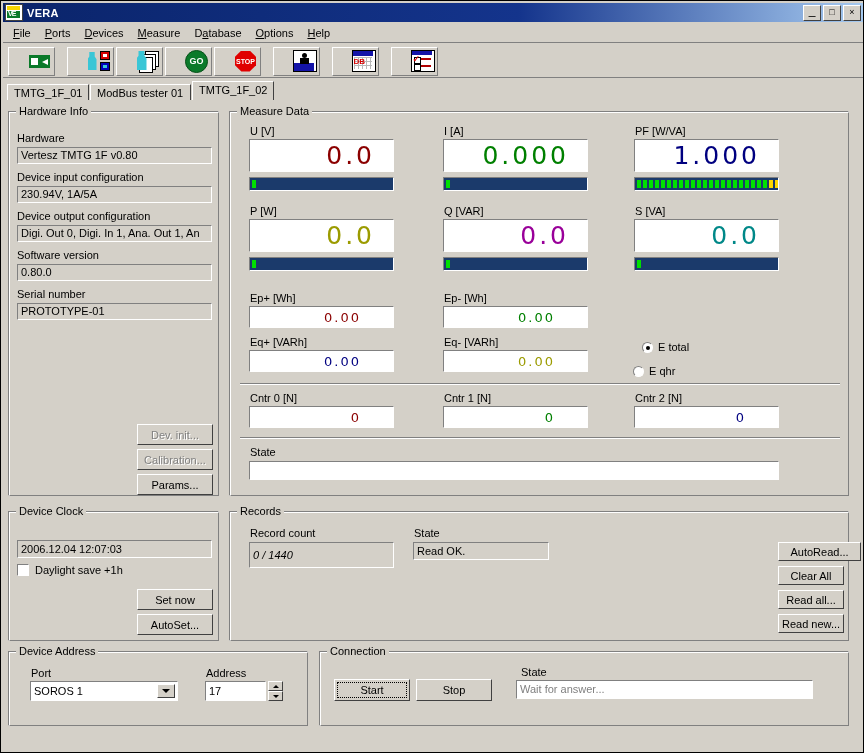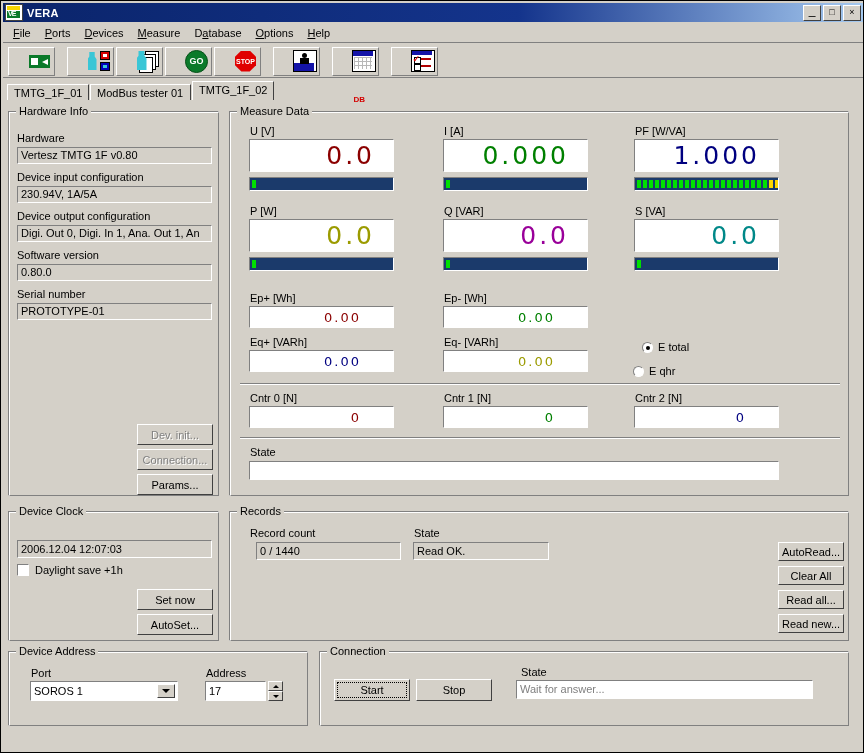--- a/index.html
+++ b/index.html
@@ -108,21 +108,21 @@
   .g-wrenchstack .p3 { right:6px; top:6px; }
   .g-wrenchstack .w { position:absolute; left:0; top:0; width:10px; height:19px; background:#39c6d6; clip-path: polygon(20% 0,80% 0,80% 25%,100% 40%,100% 100%,0 100%,0 40%,20% 25%); z-index:4; }
   .g-go { width:21px; height:21px; border-radius:50%; background:#0b7a2a; border:1px solid #065018; color:#fff; font-weight:bold; font-size:9px; display:flex; align-items:center; justify-content:center; }
   .g-stop { width:21px; height:21px; background:#e00000; color:#fff; font-weight:bold; font-size:7px; display:flex; align-items:center; justify-content:center; clip-path: polygon(30% 0,70% 0,100% 30%,100% 70%,70% 100%,30% 100%,0 70%,0 30%); }
   .g-person { width:22px; height:20px; background:#fff; border:1px solid #000; position:relative; }
   .g-person::before { content:""; position:absolute; left:0; bottom:0; width:20px; height:8px; background:#1414a8; }
   .g-person .h { position:absolute; left:8px; top:2px; width:5px; height:5px; border-radius:50%; background:#000; }
   .g-person .b { position:absolute; left:6px; top:7px; width:9px; height:6px; background:#000; }
   .g-db { width:22px; height:20px; background:#fff; border:1px solid #000; position:relative; }
   .g-db::before { content:""; position:absolute; left:0; top:0; width:20px; height:5px; background:#1414a8; }
-  .g-db .t { position:absolute; left:1px; top:6px; font-size:8px; font-weight:bold; color:#d40000; line-height:9px;margin-top:38px; }
+  .g-db .t { position:absolute; left:1px; top:6px; font-size:8px; font-weight:bold; color:#d40000; line-height:9px; }
   .g-db .grid { position:absolute; left:1px; top:6px; width:18px; height:12px;
      background-image: linear-gradient(to right,#b8b8b8 1px,transparent 1px), linear-gradient(to bottom,#b8b8b8 1px,transparent 1px);
      background-size: 4px 4px; }
   .g-chk { width:22px; height:20px; background:#fff; border:1px solid #000; position:relative; }
   .g-chk::before { content:""; position:absolute; left:0; top:0; width:20px; height:4px; background:#1414a8; }
   .g-chk .c1 { position:absolute; left:2px; top:6px; width:5px; height:5px; border:1px solid #000; }
   .g-chk .c2 { position:absolute; left:2px; top:13px; width:5px; height:5px; border:1px solid #000; }
   .g-chk .v { position:absolute; left:1px; top:4px; color:#d40000; font-size:9px; font-weight:bold; line-height:9px; }
   .g-chk .l1 { position:absolute; left:9px; top:7px; width:10px; height:2px; background:#b00000; }
   .g-chk .l2 { position:absolute; left:9px; top:14px; width:10px; height:2px; background:#b00000; }
@@ -361,21 +361,21 @@
     <div class="lbl" style="left:8px; top:98px;">Device output configuration</div>
     <div class="field ro" style="left:8px; top:113px; width:195px; height:17px;">Digi. Out 0,  Digi. In 1,  Ana. Out 1,  An</div>
 
     <div class="lbl" style="left:8px; top:137px;">Software version</div>
     <div class="field ro" style="left:8px; top:152px; width:195px; height:17px;">0.80.0</div>
 
     <div class="lbl" style="left:8px; top:176px;">Serial number</div>
     <div class="field ro" style="left:8px; top:191px; width:195px; height:17px;">PROTOTYPE-01</div>
 
     <div class="btn disabled" style="left:128px; top:312px; width:76px; height:21px;">Dev. init...</div>
-    <div class="btn disabled" style="left:128px; top:337px; width:76px; height:21px;">Connection...</div>
+    <div class="btn disabled" style="left:128px; top:337px; width:76px; height:21px;">Calibration...</div>
     <div class="btn" style="left:128px; top:362px; width:76px; height:21px;">Params...</div>
   </div>
 
   <div class="group" style="left:228px; top:110px; width:620px; height:385px;">
     <div class="inner"></div>
     <div class="group-title">Measure Data</div>
 
     <div class="lbl" style="left:20px; top:13px;">U [V]</div>
     <div class="bigval" style="left:19px; top:27px; width:145px; height:33px; color:#8b0000;">0.0</div>
     <div class="bar" style="left:19px; top:65px; width:145px; height:14px;">
@@ -495,26 +495,26 @@
     </div>
     <div class="btn" style="left:128px; top:77px; width:76px; height:21px;">Set now</div>
     <div class="btn" style="left:128px; top:102px; width:76px; height:21px;">AutoSet...</div>
   </div>
 
   <div class="group" style="left:228px; top:510px; width:620px; height:130px;">
     <div class="inner"></div>
     <div class="group-title">Records</div>
 
     <div class="lbl" style="left:20px; top:15px;">Record count</div>
-    <div class="field ro" style="left:26px; top:30px; width:145px; height:18px;">0 / 1440</div>
+    <div class="field ro" style="left:19px; top:30px; width:145px; height:26px;font-style:italic;">0 / 1440</div>
 
     <div class="lbl" style="left:184px; top:15px;">State</div>
     <div class="field ro" style="left:183px; top:30px; width:136px; height:18px;">Read OK.</div>
 
-    <div class="btn" style="left:548px; top:30px; width:66px; height:19px;">AutoRead...</div>
+    <div class="btn" style="left:548px; top:30px; width:83px; height:19px;">AutoRead...</div>
     <div class="btn" style="left:548px; top:54px; width:66px; height:19px;">Clear All</div>
     <div class="btn" style="left:548px; top:78px; width:66px; height:19px;">Read all...</div>
     <div class="btn" style="left:548px; top:102px; width:66px; height:19px;">Read new...</div>
   </div>
 
   <div class="group" style="left:7px; top:650px; width:300px; height:75px;">
     <div class="inner"></div>
     <div class="group-title">Device Address</div>
 
     <div class="lbl" style="left:22px; top:15px;">Port</div>

